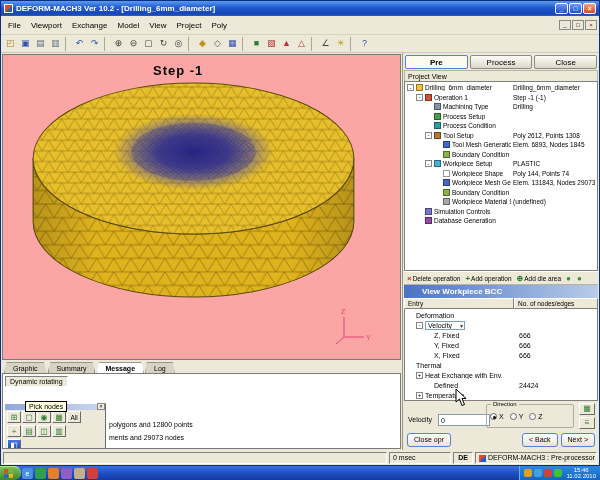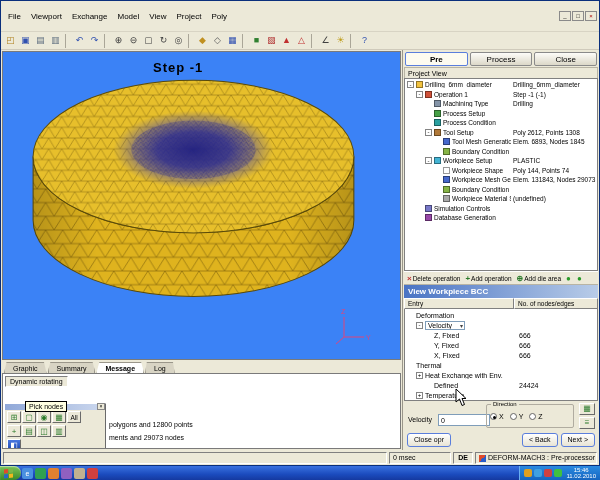--- a/index.html
+++ b/index.html
@@ -9,35 +9,35 @@
 
   
   .titlebar{height:15px;flex:none;background:linear-gradient(180deg,#5a9cf0,#2058d0 45%,#1646b4 85%,#2a5cc8);display:flex;align-items:center;padding:0 3px;gap:3px;}
   .appicon{width:9px;height:9px;flex:none;background:linear-gradient(135deg,#e04a2a 50%,#2a5cc8 50%);border:1px solid #fff;}
   .title-text{color:#fff;font-weight:bold;font-size:8px;flex:1;white-space:nowrap;overflow:hidden;}
   .winbtns{display:flex;gap:1px;flex:none;}
   .winbtn{width:13px;height:11px;border:1px solid #fff;border-radius:2px;background:linear-gradient(#6a9af0,#1c50c8);color:#fff;font-size:7px;line-height:9px;text-align:center;font-weight:bold;}
   .winbtn.close{background:linear-gradient(#f0a088,#d84a28);}
 
   
-  .menubar{height:31px;flex:none;display:flex;align-items:center;padding:0 2px;border-bottom:1px solid #d8d4c4;}
+  .menubar{height:19px;flex:none;display:flex;align-items:center;padding:0 2px;border-bottom:1px solid #d8d4c4;}
   .menu-item{padding:0 5px;font-size:8px;white-space:nowrap;}
   .mdi-btns{margin-left:auto;display:flex;gap:1px;}
   .mdi-btn{width:12px;height:10px;border:1px solid #8a8a8a;background:#ece9d8;font-size:6px;text-align:center;line-height:8px;}
   .mdi-btn.close{color:#a00;}
 
   
   .toolbar{height:18px;flex:none;display:flex;align-items:center;padding:1px 2px;border-bottom:1px solid #cfcabb;}
   .tbtn{width:15px;height:15px;display:flex;align-items:center;justify-content:center;border:1px solid transparent;}
   .tglyph{font-size:9px;color:var(--c,#333);line-height:1;}
   .tbtn[data-sep]{width:5px;height:14px;border:none;border-left:1px solid #aaa698;margin:0 2px;}
 
   .main{flex:1;display:flex;min-height:0;}
   .left{flex:1;display:flex;flex-direction:column;min-width:0;}
-  .viewport{flex:1;background:#3b82f6;border:1px solid #7a7a7a;margin:1px;position:relative;overflow:hidden;}
+  .viewport{flex:1;background:#fca5a5;border:1px solid #7a7a7a;margin:1px;position:relative;overflow:hidden;}
   .scene{position:absolute;inset:0;width:100%;height:100%;}
   .step-label{position:absolute;left:150px;top:8px;font-size:13px;font-weight:bold;letter-spacing:1px;}
   .axes{position:absolute;right:28px;bottom:12px;}
 
   
   .vtabs{height:12px;flex:none;display:flex;align-items:flex-end;padding-left:3px;gap:1px;background:#ece9d8;}
   .vtab{font-size:7px;padding:0 8px;background:#d8d4c4;border:1px solid #9a968a;border-bottom:none;height:11px;line-height:11px;clip-path:polygon(6% 0,94% 0,100% 100%,0 100%);}
   .vtab.active{background:#fff;font-weight:bold;}
   .msgarea{height:76px;flex:none;background:#fff;border:1px solid #7a7a7a;margin:0 1px 1px 1px;position:relative;font-size:7px;overflow:hidden;}
   .mode-box{position:absolute;left:2px;top:2px;border:1px solid;border-color:#808080 #fff #fff #808080;padding:1px 4px;background:#ece9d8;}
@@ -77,21 +77,21 @@
   .trow[data-icon="workpiece"] .ticon{background:#44b4d4}
   .trow[data-icon="shape"] .ticon{background:#ffffff}
   .trow[data-icon="material"] .ticon{background:#a8a8a8}
   .trow[data-icon="controls"] .ticon{background:#7878c8}
   .trow[data-icon="database"] .ticon{background:#9848a8}
 
   .opsrow{height:14px;flex:none;display:flex;align-items:center;gap:3px;padding:0 2px;border-top:1px solid #fff;border-bottom:1px solid #b8b4a4;}
   .opbtn{display:flex;align-items:center;gap:1px;font-size:6.5px;padding:0 1px;}
   .opglyph{color:var(--c,#333);font-size:8px;font-weight:bold;}
 
-  .bcc-header{height:13px;flex:none;background:linear-gradient(90deg,#4a74c4,#b8cce8);color:#fff;font-weight:bold;font-size:8px;line-height:13px;padding-left:4px;}
+  .bcc-header{height:13px;flex:none;background:linear-gradient(90deg,#4a74c4,#b8cce8);color:#fff;font-weight:bold;font-size:8px;line-height:13px;padding-left:18px;}
   .thead{height:11px;flex:none;display:flex;}
   .th{border:1px solid;border-color:#fff #808080 #808080 #fff;background:#ece9d8;font-size:6.5px;line-height:9px;padding-left:3px;}
   .th.c1{width:110px;flex:none;}
   .th.c2{flex:1;}
   .tbody{height:92px;flex:none;background:#fff;border:1px solid #808080;border-top:none;overflow:hidden;padding-top:1px;}
   .brow{height:10px;font-size:7px;}
   .brow .tvalue{left:112px;}
   .brow[data-name="bcc-row-velocity"] .tlabel{border:1px solid #7f9db9;background:#fff;padding:0 12px 0 2px;position:relative;}
   .brow[data-name="bcc-row-velocity"] .tlabel::after{content:"▾";position:absolute;right:1px;top:0;font-size:6px;color:#444;}
 
@@ -134,20 +134,29 @@
   .clock{color:#fff;font-size:6px;line-height:6.5px;text-align:center;padding-left:2px;}
 
   .cursor{position:absolute;left:455px;top:388px;z-index:20;pointer-events:none;}
 </style>
 </head>
 <body>
 
 <div class="screen" data-name="desktop">
   <div class="app" data-name="deform-main-window">
 
+    <div class="titlebar" data-name="title-bar">
+      <span class="appicon" data-name="app-icon"></span>
+      <span class="title-text" data-name="window-title">DEFORM-MACH3  Ver 10.2  - [Drilling_6mm_diameter]</span>
+      <span class="winbtns" data-name="window-controls">
+        <span class="winbtn" data-name="minimize-button">_</span>
+        <span class="winbtn" data-name="maximize-button">□</span>
+        <span class="winbtn close" data-name="close-button">×</span>
+      </span>
+    </div>
 
     <div class="menubar" data-name="menu-bar">
       <span class="menu-item" data-name="menu-file">File</span>
         <span class="menu-item" data-name="menu-viewport">Viewport</span>
         <span class="menu-item" data-name="menu-display">Exchange</span>
         <span class="menu-item" data-name="menu-model">Model</span>
         <span class="menu-item" data-name="menu-view">View</span>
         <span class="menu-item" data-name="menu-options">Project</span>
         <span class="menu-item" data-name="menu-help">Poly</span>
       <span class="mdi-btns" data-name="mdi-window-controls">

